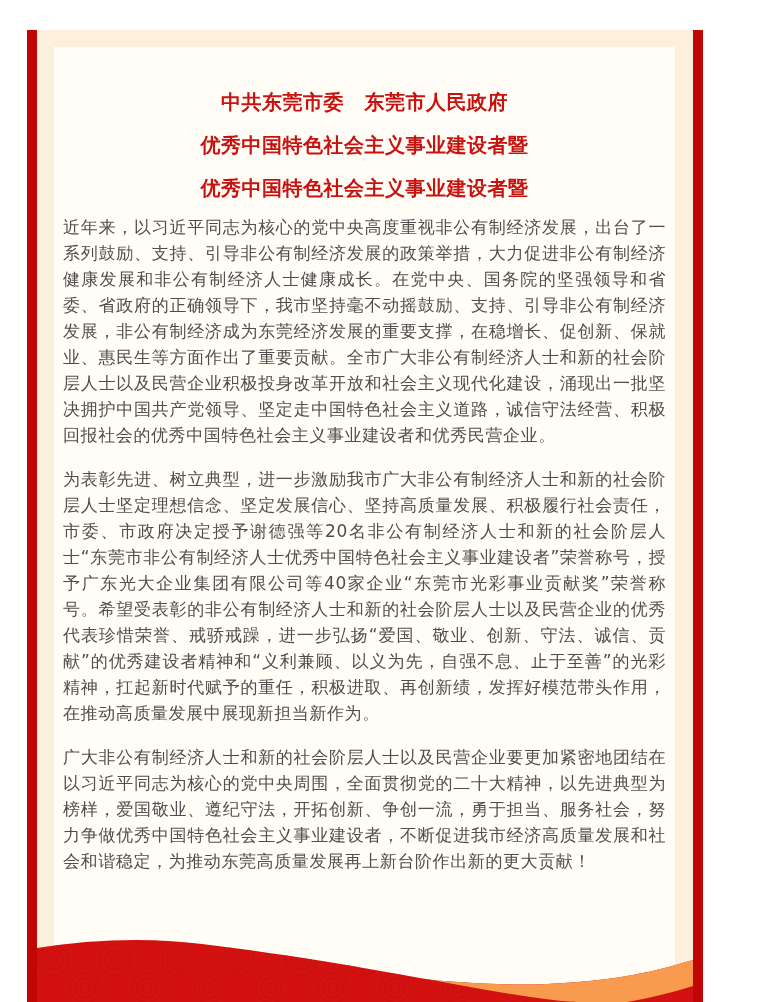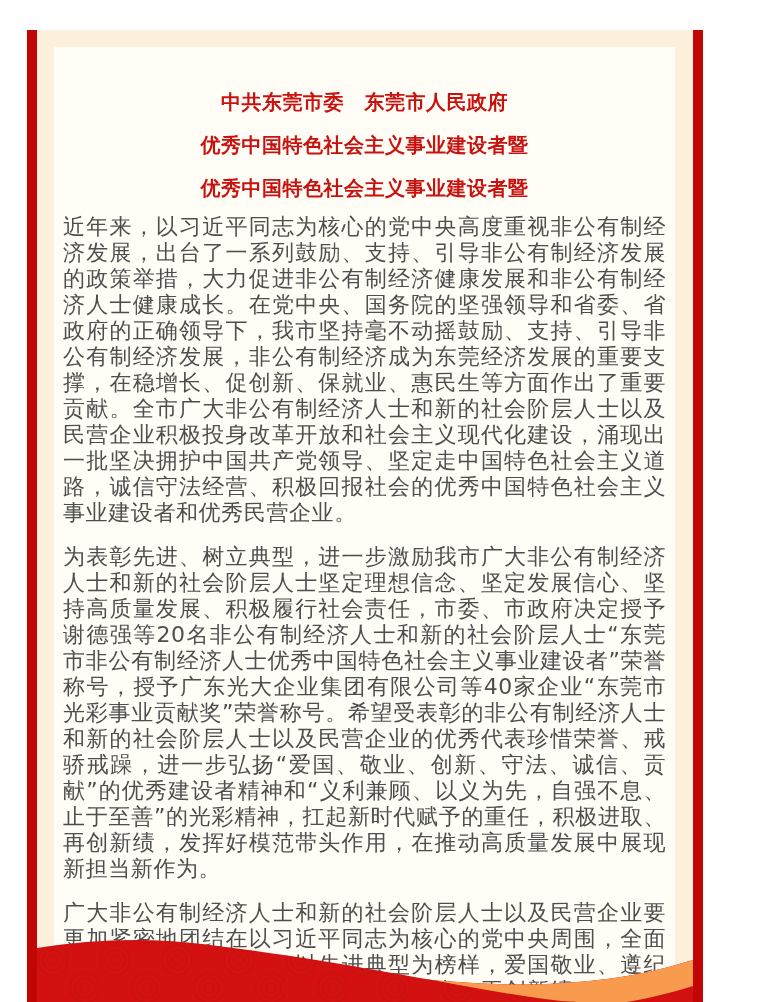--- a/index.html
+++ b/index.html
@@ -50,21 +50,21 @@
   .doc-title .t-line{
     height:43px;line-height:43px;
     text-align:center;
     color:var(--title-red);
     font-size:20px;
     font-weight:bold;
     letter-spacing:0.5px;
     white-space:nowrap;
   }
   .doc-body p{
-    font-size:22px;
+    font-size:17px;
     line-height:26px;
     letter-spacing:0.6px;
     color:var(--text-gray);
     text-align:justify;
     margin-bottom:18px;
   }
   .wave-wrap{
     position:absolute;
     left:10px;right:10px;bottom:0;
     height:118px;
@@ -86,21 +86,21 @@
 
         <div class="doc-title">
           <div class="t-line">中共东莞市委　东莞市人民政府</div>
           <div class="t-line">优秀中国特色社会主义事业建设者暨</div>
           <div class="t-line">优秀中国特色社会主义事业建设者暨</div>
         </div>
 
         <div class="doc-body">
           <p>近年来，以习近平同志为核心的党中央高度重视非公有制经济发展，出台了一系列鼓励、支持、引导非公有制经济发展的政策举措，大力促进非公有制经济健康发展和非公有制经济人士健康成长。在党中央、国务院的坚强领导和省委、省政府的正确领导下，我市坚持毫不动摇鼓励、支持、引导非公有制经济发展，非公有制经济成为东莞经济发展的重要支撑，在稳增长、促创新、保就业、惠民生等方面作出了重要贡献。全市广大非公有制经济人士和新的社会阶层人士以及民营企业积极投身改革开放和社会主义现代化建设，涌现出一批坚决拥护中国共产党领导、坚定走中国特色社会主义道路，诚信守法经营、积极回报社会的优秀中国特色社会主义事业建设者和优秀民营企业。</p>
           <p>为表彰先进、树立典型，进一步激励我市广大非公有制经济人士和新的社会阶层人士坚定理想信念、坚定发展信心、坚持高质量发展、积极履行社会责任，市委、市政府决定授予谢德强等20名非公有制经济人士和新的社会阶层人士“东莞市非公有制经济人士优秀中国特色社会主义事业建设者”荣誉称号，授予广东光大企业集团有限公司等40家企业“东莞市光彩事业贡献奖”荣誉称号。希望受表彰的非公有制经济人士和新的社会阶层人士以及民营企业的优秀代表珍惜荣誉、戒骄戒躁，进一步弘扬“爱国、敬业、创新、守法、诚信、贡献”的优秀建设者精神和“义利兼顾、以义为先，自强不息、止于至善”的光彩精神，扛起新时代赋予的重任，积极进取、再创新绩，发挥好模范带头作用，在推动高质量发展中展现新担当新作为。</p>
-          <p>广大非公有制经济人士和新的社会阶层人士以及民营企业要更加紧密地团结在以习近平同志为核心的党中央周围，全面贯彻党的二十大精神，以先进典型为榜样，爱国敬业、遵纪守法，开拓创新、争创一流，勇于担当、再创新绩，努力争做优秀中国特色社会主义事业建设者，不断促进我市经济高质量发展和社会和谐稳定，为推动东莞高质量发展再上新台阶作出新的更大贡献！</p>
+          <p>广大非公有制经济人士和新的社会阶层人士以及民营企业要更加紧密地团结在以习近平同志为核心的党中央周围，全面贯彻党的二十大精神，以先进典型为榜样，爱国敬业、遵纪守法，开拓创新、争创一流，勇于担当、服务社会，努力争做优秀中国特色社会主义事业建设者，不断促进我市经济高质量发展和社会和谐稳定，为推动东莞高质量发展再上新台阶作出新的更大贡献！</p>
         </div>
 
       </div>
     </div>
 
     <div class="wave-wrap">
       <svg viewBox="0 0 656 118" preserveAspectRatio="none">
         <defs>
           <pattern id="swirlPat" width="62" height="60" patternUnits="userSpaceOnUse">
             <g fill="none" stroke="var(--swirl-red)" stroke-width="2.2" opacity="0.85">

